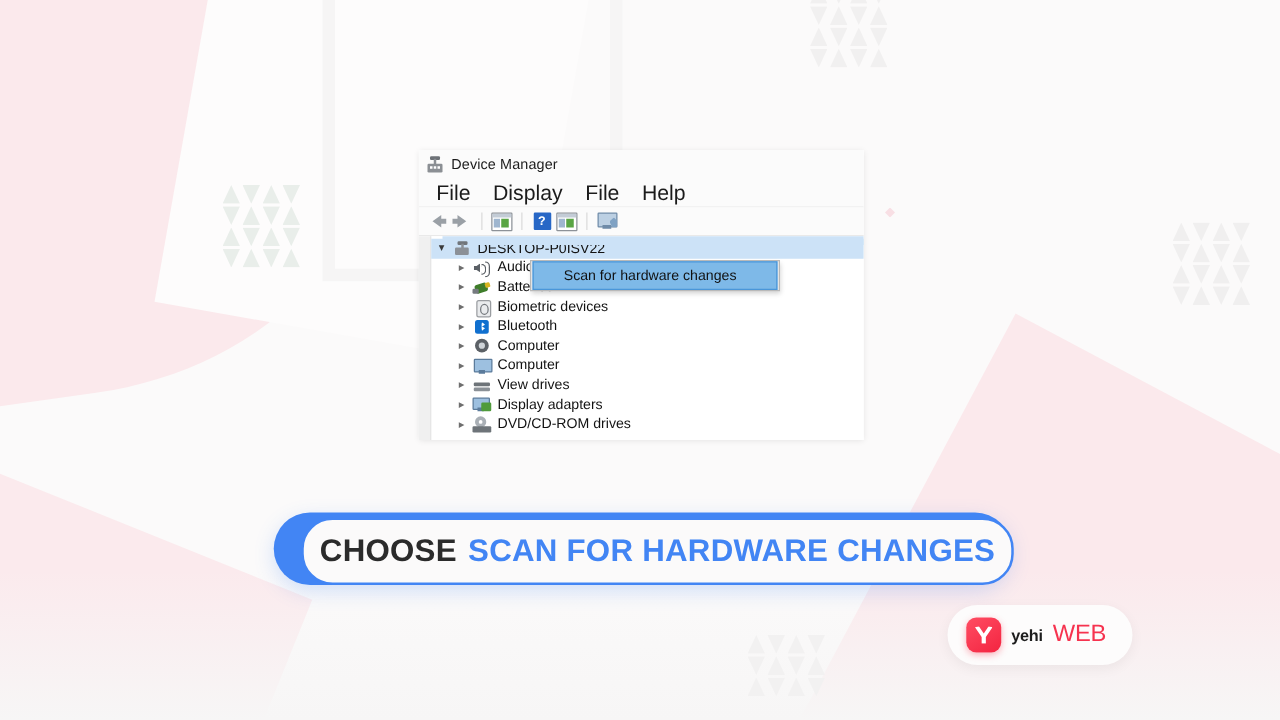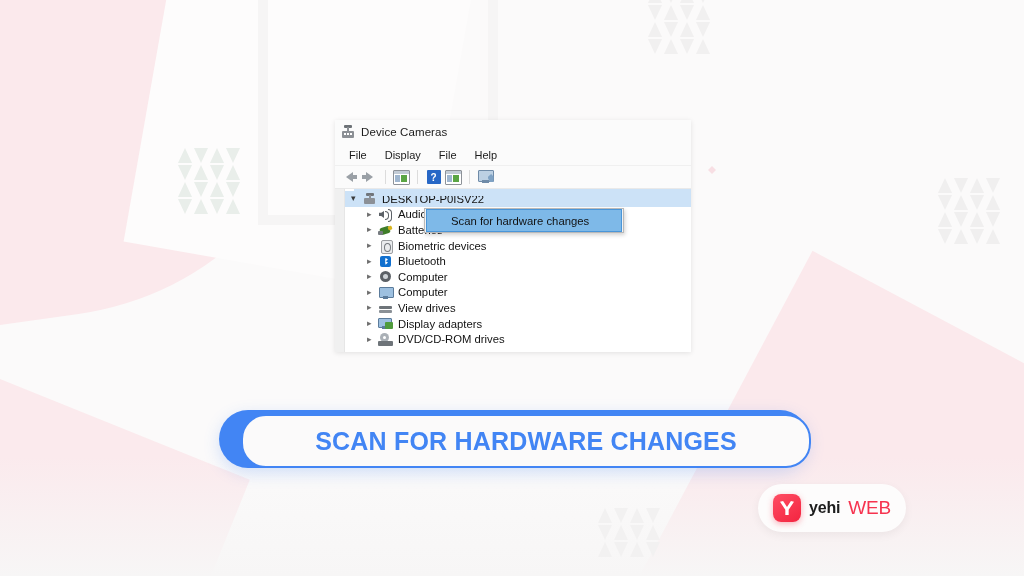--- a/index.html
+++ b/index.html
@@ -77,21 +77,21 @@
   .tb-icon .body{position:absolute;left:1px;top:6px;width:12px;height:7px;
     background:#8b8f94;border-radius:1px;}
   .tb-icon .neck{position:absolute;left:6px;top:2px;width:2px;height:5px;background:#8b8f94;}
   .tb-icon .top{position:absolute;left:3px;top:0px;width:8px;height:3px;background:#6d7277;border-radius:1px;}
   .tb-icon .d1,.tb-icon .d2,.tb-icon .d3{position:absolute;top:8px;width:2px;height:2px;background:#fff;}
   .tb-icon .d1{left:3px;} .tb-icon .d2{left:6px;} .tb-icon .d3{left:9px;}
   #dm-title{font-size:11.5px;color:#1b1b1b;letter-spacing:.1px;}
 
   #dm-menubar{height:21px;display:flex;align-items:center;padding:0 8px;gap:0;
     background:#fbfbfb;border-bottom:1px solid #f0f0f0;}
-  .menu-item{font-size:11px;color:#1b1b1b;padding:2px 9px;cursor:default;}
+  .menu-item{font-size:17px;color:#1b1b1b;padding:2px 9px;cursor:default;}
   .menu-item:first-child{padding-left:6px;}
 
   #dm-toolbar{height:22px;display:flex;align-items:center;gap:3px;padding:0 6px;
     background:#fbfbfb;border-bottom:1px solid #e9e9e9;}
   .tsep{width:1px;height:14px;background:#dcdcdc;margin:0 4px;}
   .tbtn{width:17px;height:16px;position:relative;display:flex;align-items:center;justify-content:center;}
   .arrow{width:0;height:0;border-top:5px solid transparent;border-bottom:5px solid transparent;}
   .arrow.l{border-right:7px solid #9aa0a6;}
   .arrow.r{border-left:7px solid #9aa0a6;}
   .arrow-tail{position:absolute;top:6px;width:7px;height:4px;background:#9aa0a6;}
@@ -218,21 +218,21 @@
     width:28px;height:28px;border-radius:8px;flex:none;
     background:linear-gradient(145deg,#ff4d63,#f32440);
     box-shadow:0 2px 6px rgba(243,36,64,.35);
     position:relative;
   }
   #logo-mark .bird{
     position:absolute;left:7px;top:7px;width:14px;height:14px;
     background:#fff;
     clip-path:polygon(0 6%, 22% 0, 50% 42%, 78% 0, 100% 6%, 62% 62%, 62% 100%, 38% 100%, 38% 62%);
   }
-  .logo-yehi{font-size:16px;font-weight:bold;color:#1d1d1d;letter-spacing:-.2px;}
+  .logo-yehi{font-size:13px;font-weight:bold;color:#1d1d1d;letter-spacing:-.2px;}
   .logo-web{font-size:19px;font-weight:normal;color:#f6334f;letter-spacing:-.2px;}
 </style>
 </head>
 <body>
 
 <div id="bg">
   <div class="blob pink-wedge-tl2"></div>
   <div class="blob pink-wedge-tl"></div>
   <div class="blob white-wedge-tl"></div>
   <div class="blob grey-sq"></div>
@@ -322,21 +322,21 @@
 
   <div id="dm-titlebar">
     <span class="tb-icon">
       <span class="top"></span>
         <span class="neck"></span>
         <span class="body"></span>
       <span class="d1"></span>
         <span class="d2"></span>
         <span class="d3"></span>
     </span>
-    <span id="dm-title">Device Cameras</span>
+    <span id="dm-title">Device Manager</span>
   </div>
 
   <div id="dm-menubar">
     <div class="menu-item">File</div>
     <div class="menu-item">Display</div>
     <div class="menu-item">File</div>
     <div class="menu-item">Help</div>
   </div>
 
   <div id="dm-toolbar">
@@ -474,20 +474,21 @@
   </div>
 </div>
 
 <div id="ctxmenu">
   <div id="ctxitem">Scan for hardware changes</div>
 </div>
 
 <div id="cta">
   <div id="cta-blue"></div>
   <div id="cta-white">
+    <span class="cta-t1">CHOOSE</span>
     <span class="cta-t2">SCAN FOR HARDWARE CHANGES</span>
   </div>
 </div>
 
 <div id="logo">
   <div id="logo-mark">
     <span class="bird"></span>
   </div>
   <span class="logo-yehi">yehi</span>
   <span class="logo-web">WEB</span>

